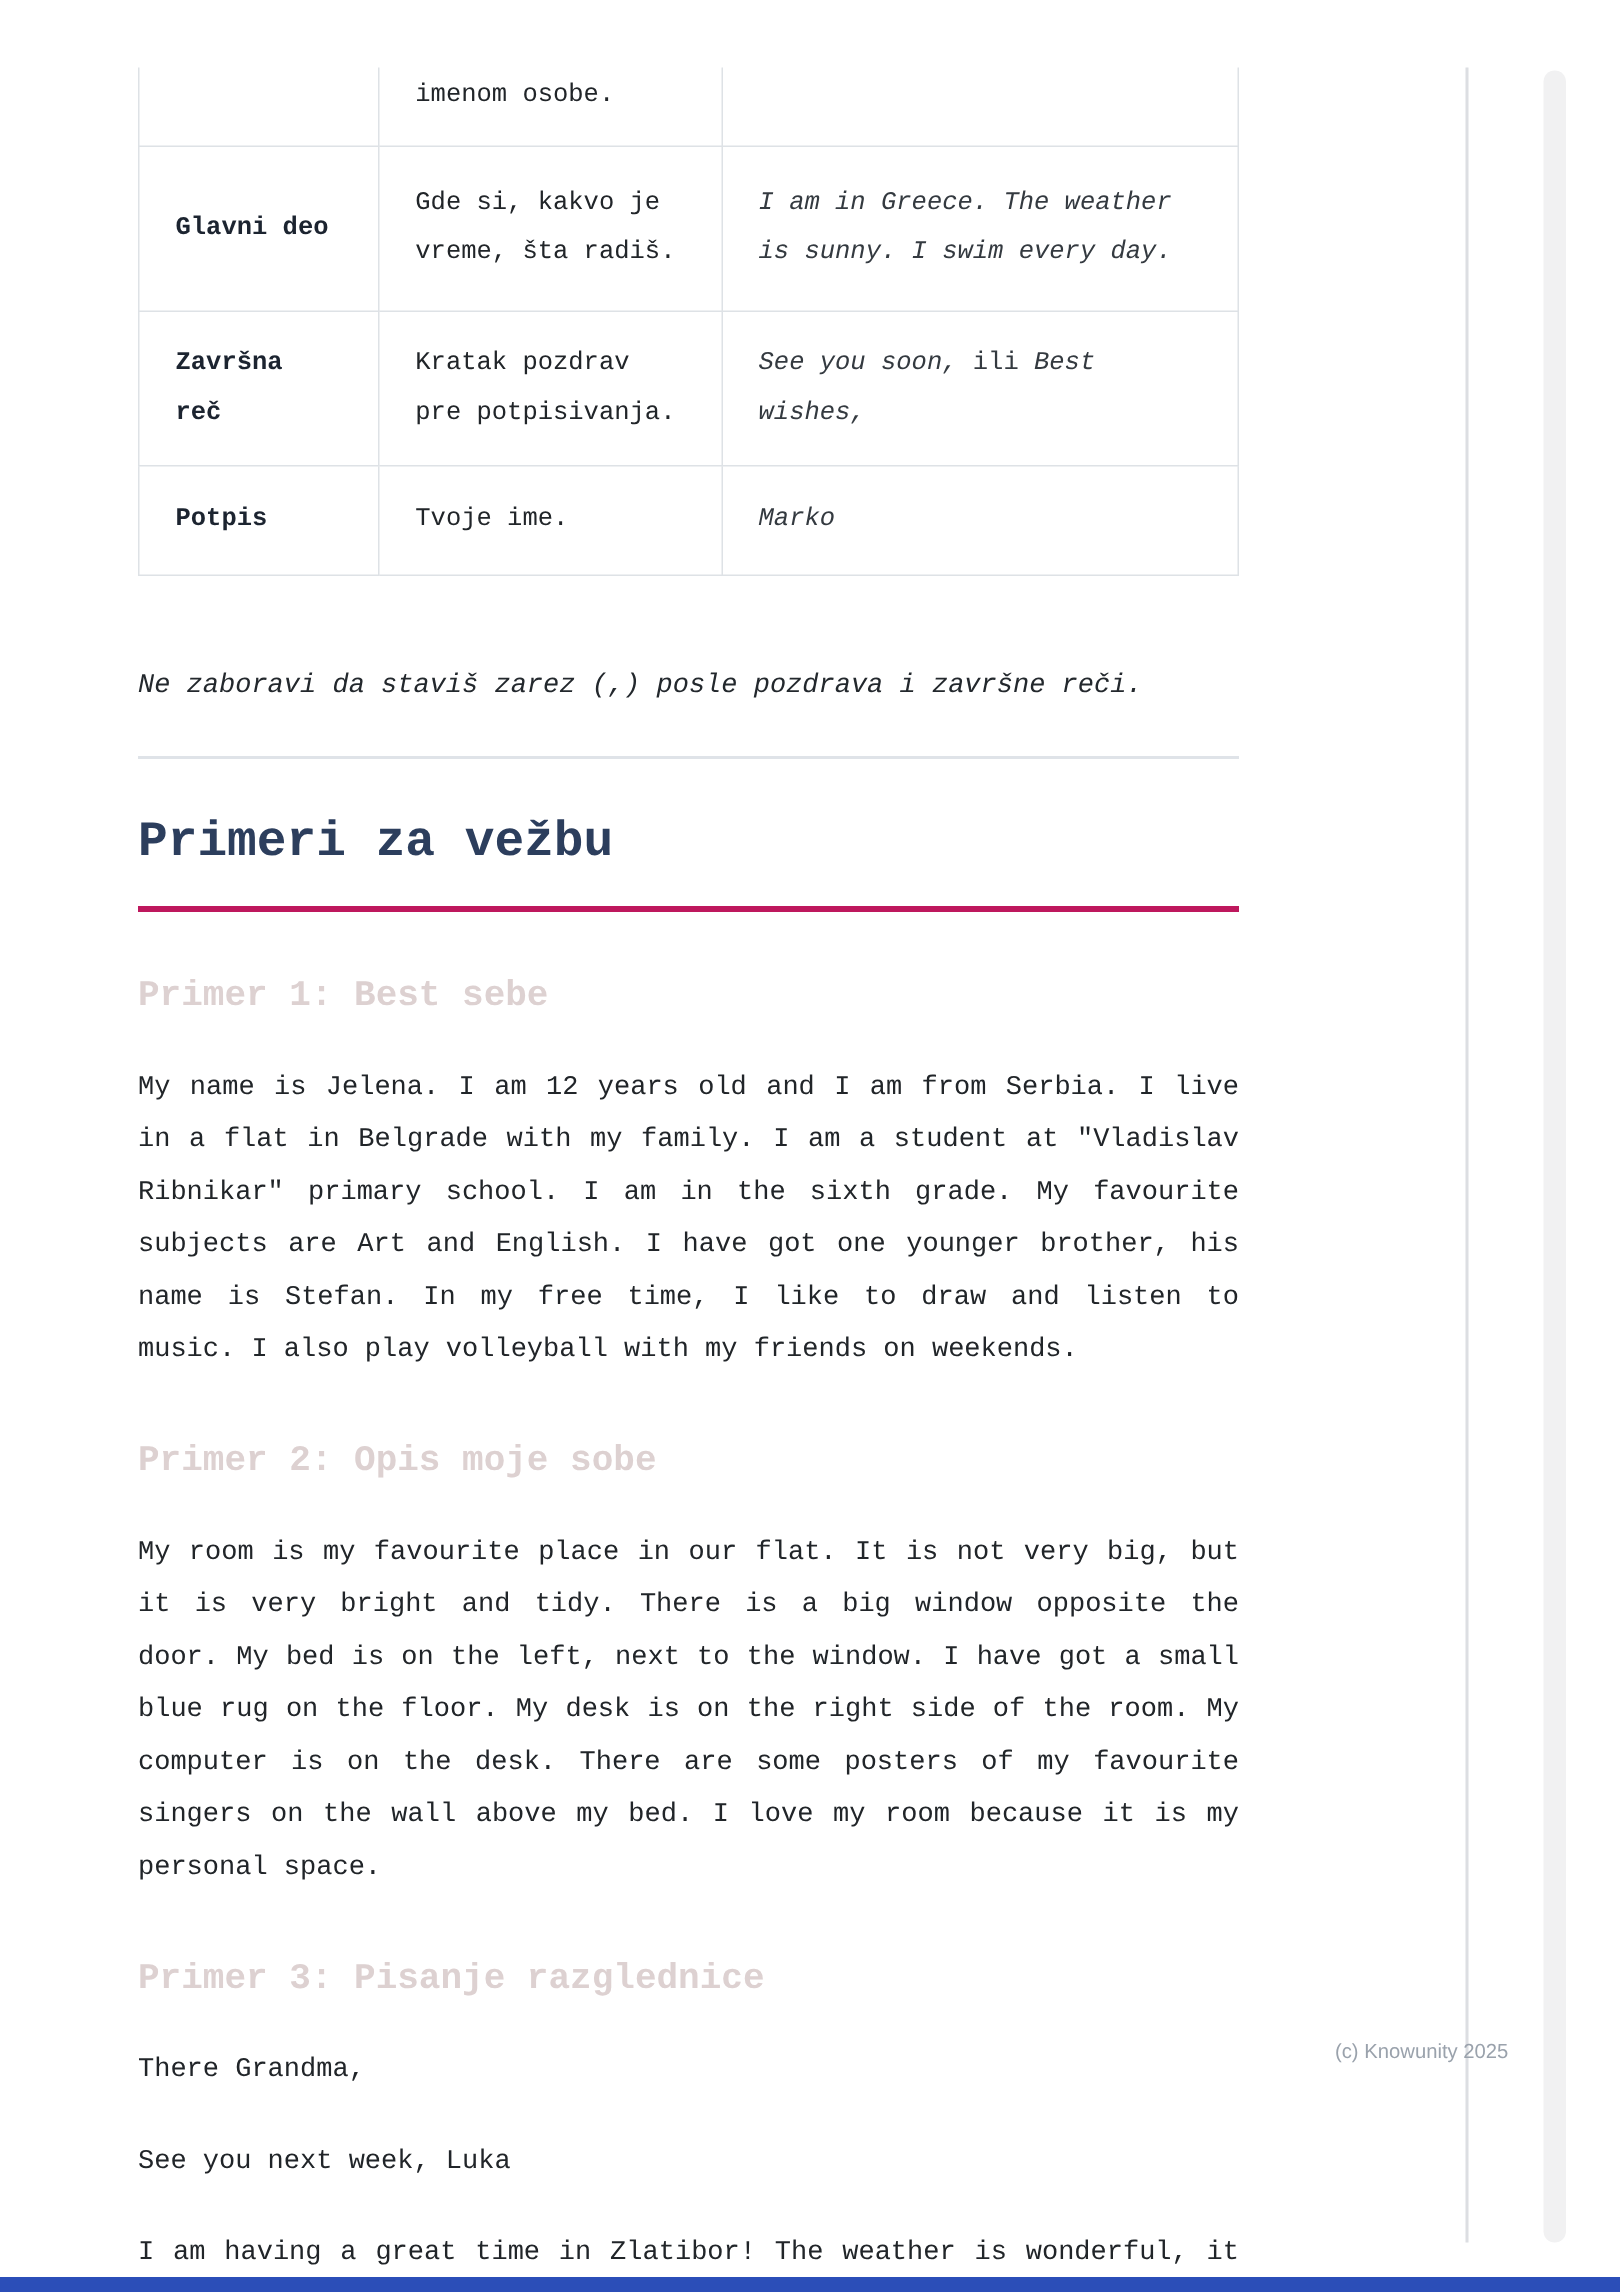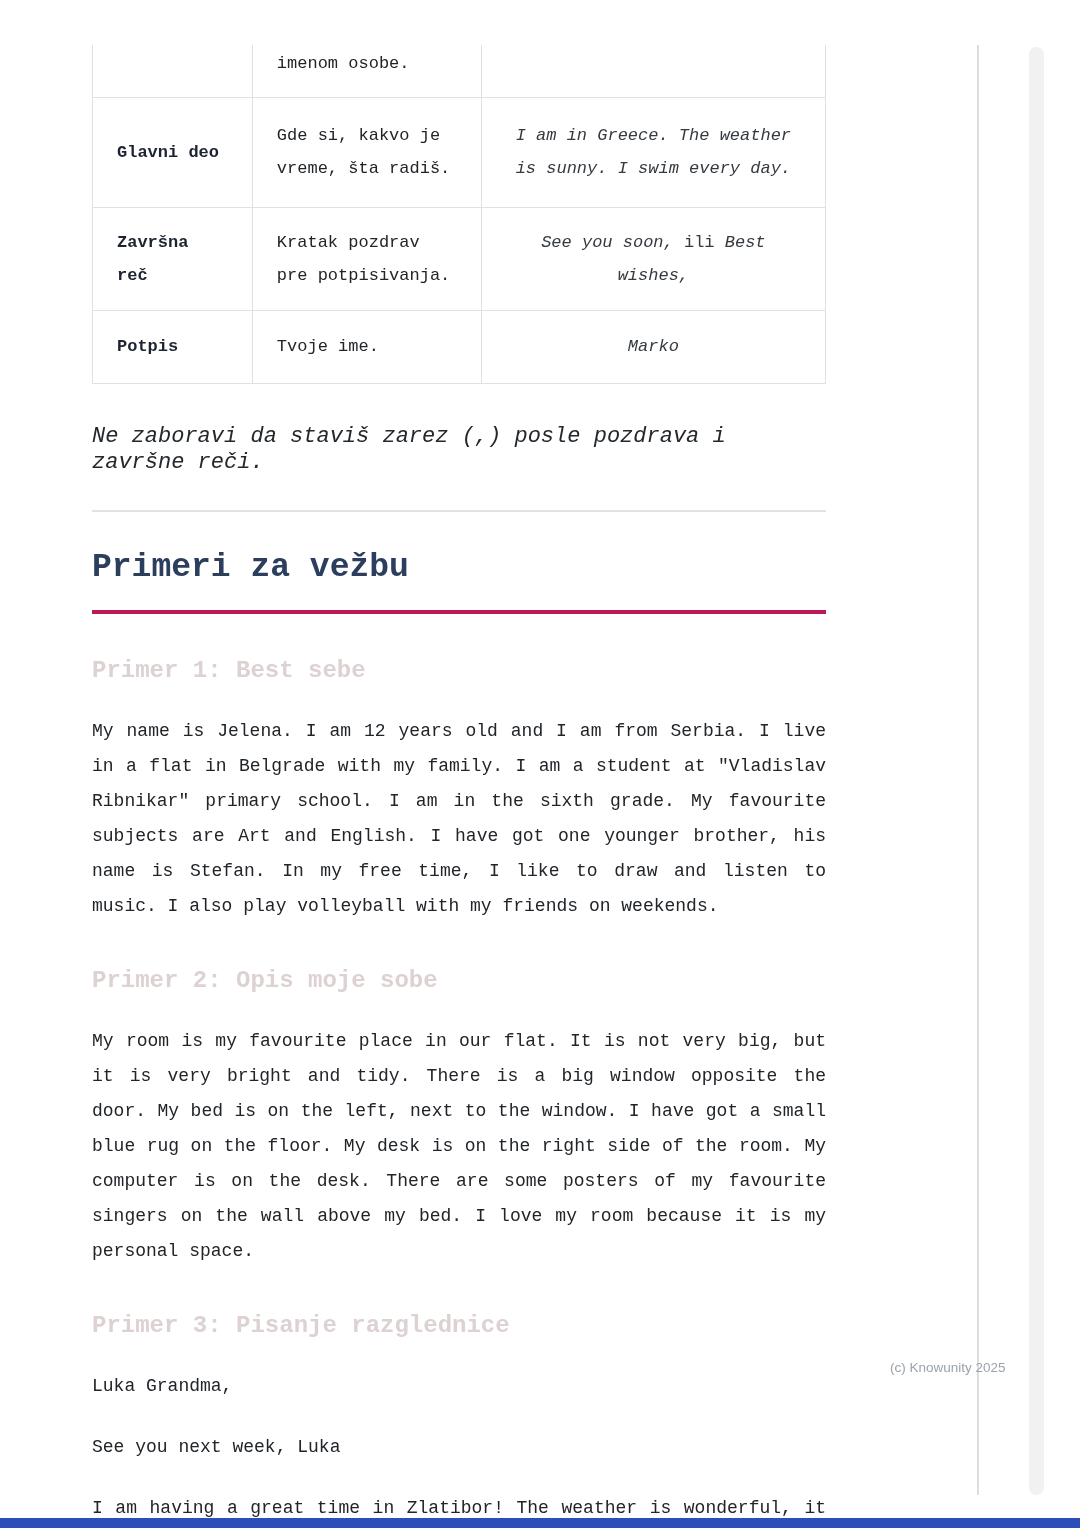--- a/index.html
+++ b/index.html
@@ -31,28 +31,28 @@
     border: 1px solid var(--table_border, #dee2e6);
     vertical-align: middle;
     padding: 8px 24px;
   }
   tr.partial-row td { border-top: none; height: 52px; padding-top: 2px; vertical-align: top; }
   tr.row-main td { height: 110px; }
   tr.row-closing td { height: 103px; }
   tr.row-sign td { height: 73px; }
   td.term-cell { width: 160px; font-weight: 700; color: #1c2430; }
   td.desc-cell { width: 229px; }
-  td.example-cell { width: 345px; color: #343a40; text-align: center; }
+  td.example-cell { width: 345px; color: #343a40; }
   .seg-italic { font-style: italic; }
   .seg-normal { font-style: normal; }
 
   
   .note {
-    margin-top: 40px;
-    font-size: 22px;
+    margin-top: 60px;
+    font-size: 18px;
     line-height: 26px;
     font-style: italic;
     color: #23282d;
   }
   .divider {
     margin-top: 34px;
     height: 0;
     border: none;
     border-top: 2px solid #dfe3e8;
     width: 734px;
@@ -161,21 +161,21 @@
 
     <h2 class="section-title">Primeri za vežbu</h2>
 
     <h3 class="example-heading">Primer 1: Best sebe</h3>
     <p class="body-par">My name is Jelena. I am 12 years old and I am from Serbia. I live in a flat in Belgrade with my family. I am a student at "Vladislav Ribnikar" primary school. I am in the sixth grade. My favourite subjects are Art and English. I have got one younger brother, his name is Stefan. In my free time, I like to draw and listen to music. I also play volleyball with my friends on weekends.</p>
 
     <h3 class="example-heading">Primer 2: Opis moje sobe</h3>
     <p class="body-par">My room is my favourite place in our flat. It is not very big, but it is very bright and tidy. There is a big window opposite the door. My bed is on the left, next to the window. I have got a small blue rug on the floor. My desk is on the right side of the room. My computer is on the desk. There are some posters of my favourite singers on the wall above my bed. I love my room because it is my personal space.</p>
 
     <h3 class="example-heading">Primer 3: Pisanje razglednice</h3>
-    <p class="body-par plain">Luka Grandma,</p>
+    <p class="body-par plain">There Grandma,</p>
     <p class="body-par plain">See you next week, Luka</p>
     <p class="body-par">I am having a great time in Zlatibor! The weather is wonderful, it is sunny and warm. We go for a walk in the forest every morning. The nature is beautiful. Yesterday, we visited a cave. The food here is delicious.</p>
 
   </div>
 
   <div class="page-edge"></div>
   <div class="scroll-thumb"></div>
 
   <div class="watermark">(c) Knowunity 2025</div>
   <div class="bottom-bar"></div>

